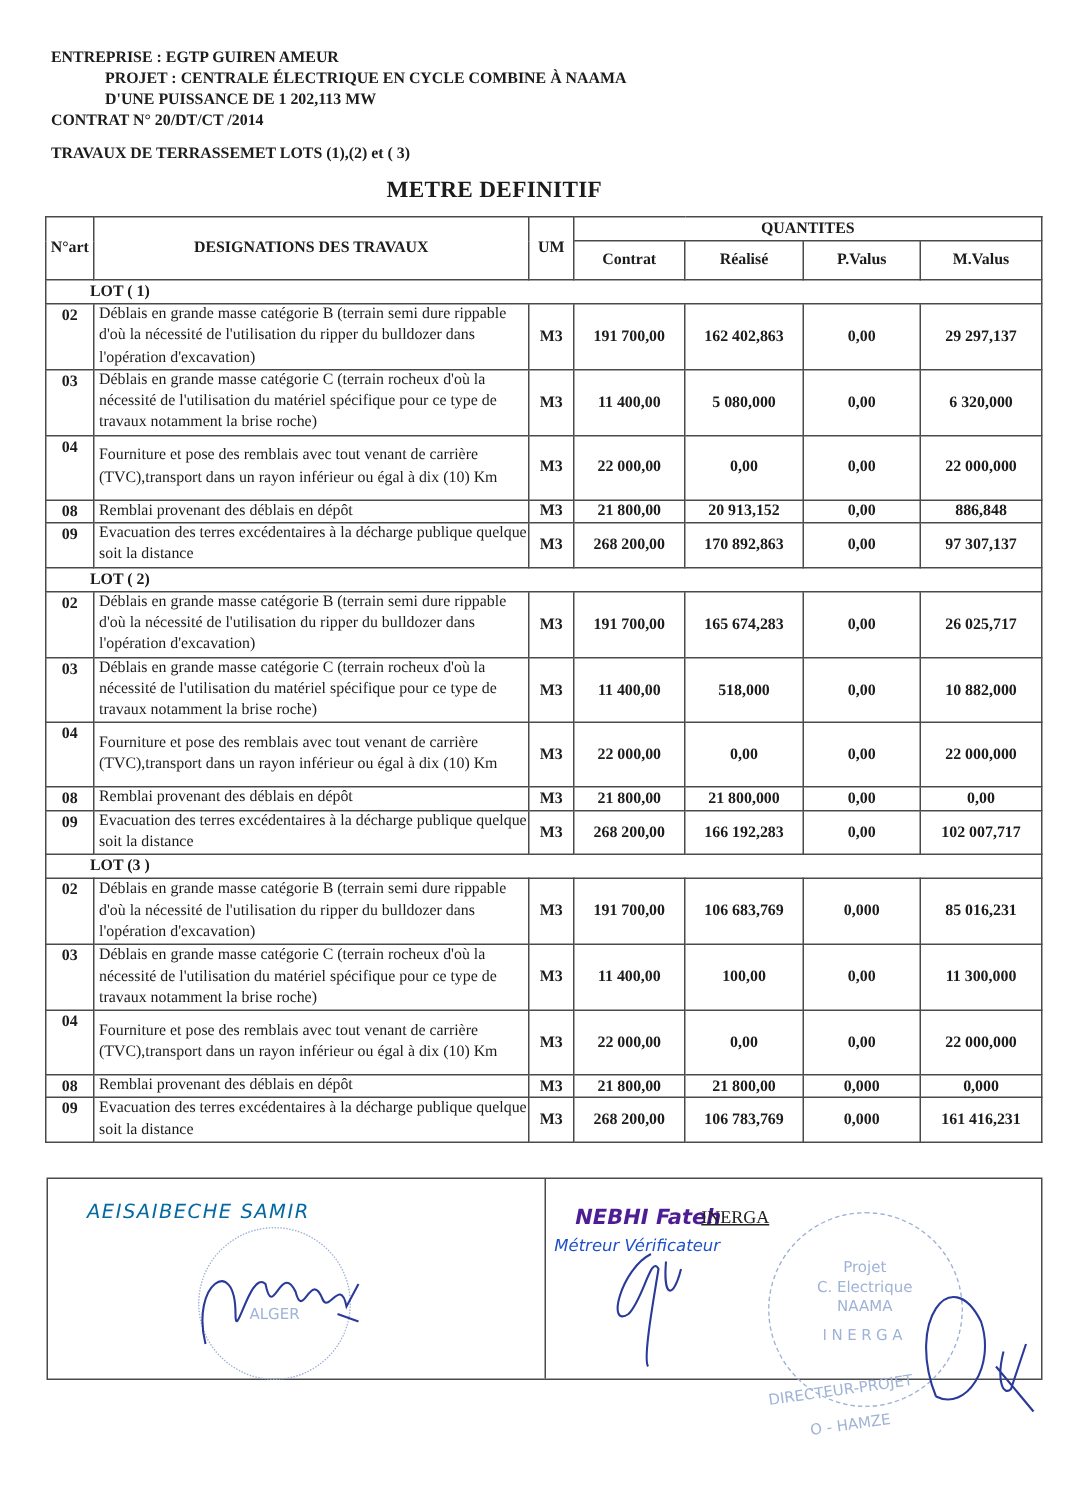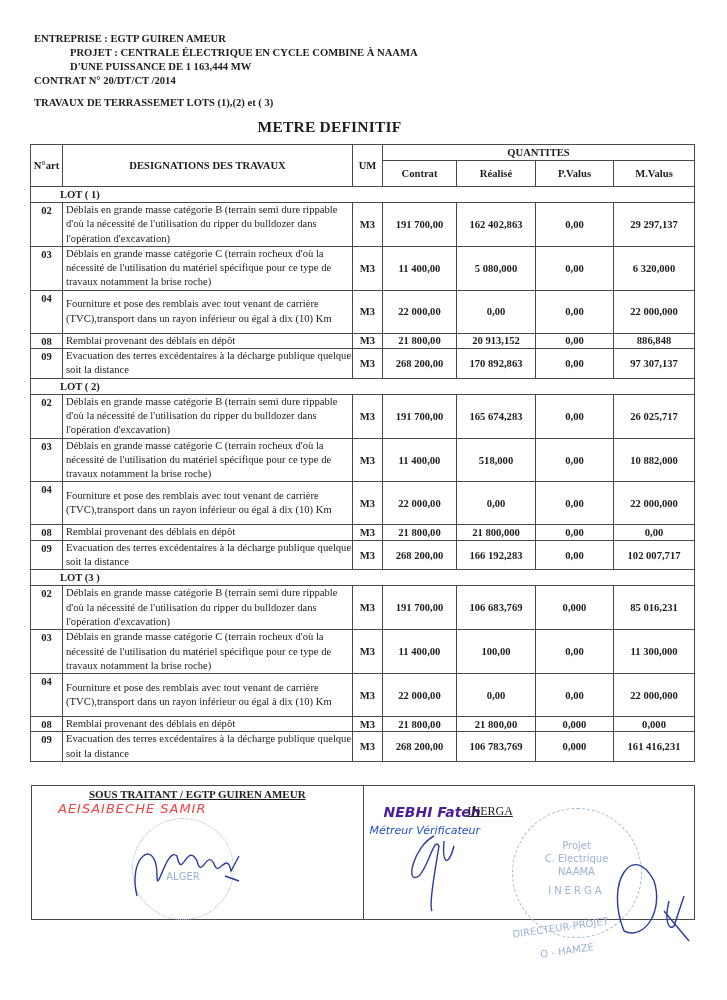--- a/index.html
+++ b/index.html
@@ -12,32 +12,32 @@
   table.metre th { font-weight:bold; }
   .c-num { text-align:center; font-weight:bold; vertical-align:top !important; padding-top:2px !important; }
   .c-des { text-align:left; padding-left:3px !important; line-height:14.3px; }
   .c-um  { text-align:center; font-weight:bold; }
   .c-val { text-align:center; font-weight:bold;margin-top:40px; }
   .lot-row td { font-weight:bold; padding-left:29px !important; text-align:left; height:15px; }
   .sig { position:absolute; left:31px; top:785px; width:662px; height:133px; border:1.3px solid #4a4a4a; display:flex; }
   .sig-cell { position:relative; flex:1; }
   .sig-cell.left { border-right:1.3px solid #4a4a4a; }
   .sig-head { text-align:center; font-weight:bold; font-size:11px; text-decoration:underline; padding-top:2px; }
-  .handwrite { position:absolute; font-family:"DejaVu Sans", sans-serif; color:#ef4444; font-style:italic; }
+  .handwrite { position:absolute; font-family:"DejaVu Sans", sans-serif; color:#0369a1; font-style:italic; }
   .blue-name { position:absolute; left:20px; top:18px; font-family:"DejaVu Sans", sans-serif; font-weight:bold; font-style:italic; color:#4c1d95; font-size:14px; }
   .inerga { position:absolute; left:104px; top:18px; font-size:12px; text-decoration:underline; color:#222; }
   .metreur { position:absolute; left:6px; top:38px; font-family:"DejaVu Sans", sans-serif; color:#1e50c8; font-size:11px; font-style:italic; }
   .stamp { position:absolute; border-radius:50%; border:1.5px dashed #9fb3d6; color:#9fb3d6; font-family:"DejaVu Sans", sans-serif; text-align:center; }
 </style>
 </head>
 <body>
 
 <div class="hdr" style="top:32px;">ENTREPRISE :    EGTP GUIREN AMEUR</div>
 <div class="hdr" style="top:46px;margin-left:36px;">PROJET : CENTRALE ÉLECTRIQUE EN CYCLE COMBINE À NAAMA</div>
-<div class="hdr" style="top:60px; left:70px;">D'UNE PUISSANCE DE 1 163,444 MW</div>
+<div class="hdr" style="top:60px; left:70px;">D'UNE PUISSANCE DE 1 202,113 MW</div>
 <div class="hdr" style="top:74px;">CONTRAT N° 20/DT/CT /2014</div>
 <div class="hdr" style="top:96px;">TRAVAUX DE TERRASSEMET LOTS (1),(2) et ( 3)</div>
 
 <div class="title">METRE DEFINITIF</div>
 
 <table class="metre">
   <colgroup>
     <col style="width:32px">
       <col style="width:290px">
       <col style="width:30px">
@@ -203,21 +203,20 @@
         <td class="c-val">268 200,00</td>
         <td class="c-val">106 783,769</td>
         <td class="c-val">0,000</td>
         <td class="c-val">161 416,231</td>
       </tr>
     </tbody>
 </table>
 
 <div class="sig">
   <div class="sig-cell left">
-    <div class="sig-head">SOUS TRAITANT /  EGTP GUIREN AMEUR</div>
     <div class="handwrite" style="left:26px; top:15px; font-size:13px; letter-spacing:1px;">AEISAIBECHE SAMIR</div>
     <div class="stamp" style="left:100px; top:32px; width:100px; height:100px; border-style:dotted;">
       <div style="margin-top:52px; font-size:10px;">ALGER</div>
     </div>
     <svg style="position:absolute; left:95px; top:50px;" width="120" height="70">
       <path d="M10 60 C 0 20, 30 0, 30 40 C 30 60, 40 10, 50 20 C 55 45, 60 5, 70 25 C 75 45, 80 10, 88 30 C 92 40, 100 15, 104 35 L 112 20 M 98 40 L 112 45" stroke="#2a3a9a" stroke-width="1.4" fill="none"></path>
     </svg>
   </div>
   <div class="sig-cell">
     <div class="blue-name">NEBHI Fateh</div>

